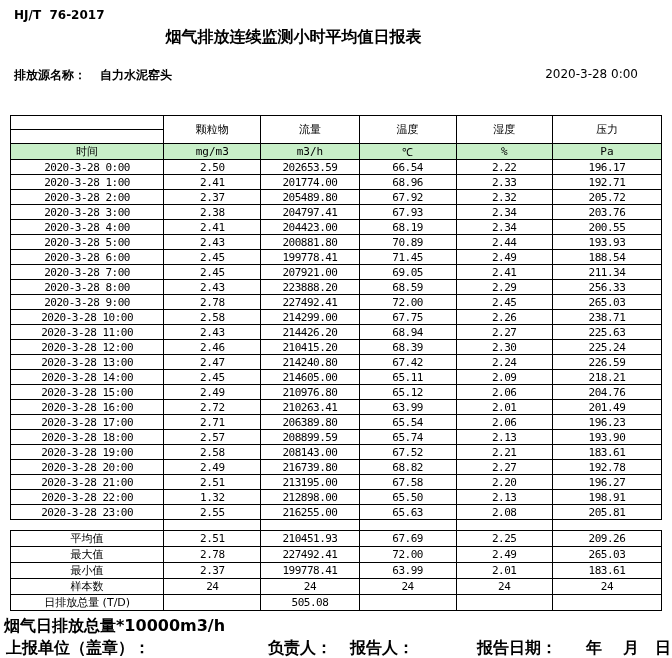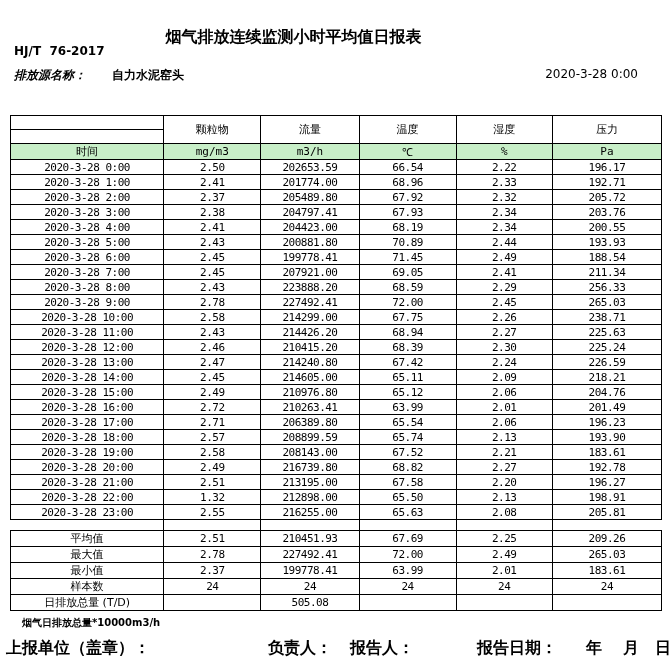--- a/index.html
+++ b/index.html
@@ -6,29 +6,29 @@
   html, body { margin: 0; padding: 0; }
   body {
     width: 672px; height: 658px; overflow: hidden;
     background: #ffffff; color: #000000;
     font-family: "DejaVu Sans", sans-serif;
   }
   .page { position: relative; width: 672px; height: 658px; background: #fff; }
 
   .std-code {
     position: absolute; left: 14px; top: 8px;
-    font-size: 12px; font-weight: bold; white-space: pre; margin-top: 36px;
+    font-size: 12px; font-weight: bold; white-space: pre;
   }
   .report-title {
     position: absolute; top: 27px; left: 0; width: 587px;
     text-align: center; font-size: 16px; font-weight: bold; margin: 0;
   }
   .meta-line { position: absolute; top: 67px; left: 14px; right: 14px; height: 16px; font-size: 12px; }
-  .source-label { font-weight: bold; white-space: pre; font-style: italic; }
-  .source-name { font-weight: bold; margin-left: 26px; white-space: pre; }
+  .source-label { font-weight: bold; white-space: pre; }
+  .source-name { font-weight: bold; margin-left: 14px; white-space: pre; }
   .report-datetime { position: absolute; right: 20px; top: 0; font-weight: normal; font-size: 12px; }
 
   table.report-table {
     position: absolute; top: 115px; left: 10px; width: 652px;
     border-collapse: collapse; table-layout: fixed;
   }
   .report-table td, .report-table th {
     border: 1px solid #000; padding: 0;
     text-align: center; vertical-align: middle;
     overflow: hidden; white-space: nowrap;
@@ -44,22 +44,22 @@
 
   .col-head { font-weight: bold; font-size: 12px; font-family: Liberation Serif, serif; }
   .unit-row td { background: var(--green, #c8efc8); }
   .time-head { font-weight: bold; font-size: 12px; }
   .unit-cell { font-size: 10px; font-family: "DejaVu Sans Mono", monospace; }
   .time-cell { font-size: 11px; font-family: "DejaVu Sans Mono", monospace; letter-spacing: -0.5px; }
   .num-cell { font-size: 11px; font-family: "DejaVu Sans Mono", monospace; letter-spacing: -0.5px; }
   .summary-label { font-weight: bold; font-size: 12px; }
 
   .footnote {
-    position: absolute; left: 22px; top: 616px;
-    font-size: 10px; font-weight: bold; white-space: pre;
+    position: absolute; left: 4px; top: 616px;
+    font-size: 16px; font-weight: bold; white-space: pre;
   }
   .sign-line { position: absolute; left: 0; top: 638px; width: 672px; height: 16px; font-size: 16px; font-weight: bold; }
   .sign-line span { position: absolute; white-space: pre; }
   .lbl-unit { left: 6px; }
   .lbl-resp { left: 224px; margin-left: 44px; }
   .lbl-reporter { left: 350px; }
   .lbl-date { left: 477px; }
   .lbl-year { left: 586px; }
   .lbl-month { left: 623px; }
   .lbl-day { left: 655px; }

